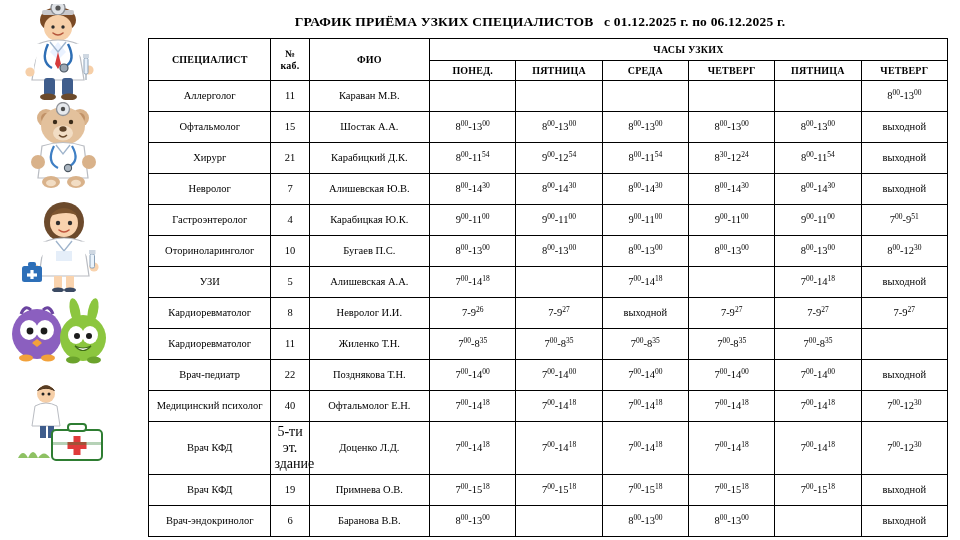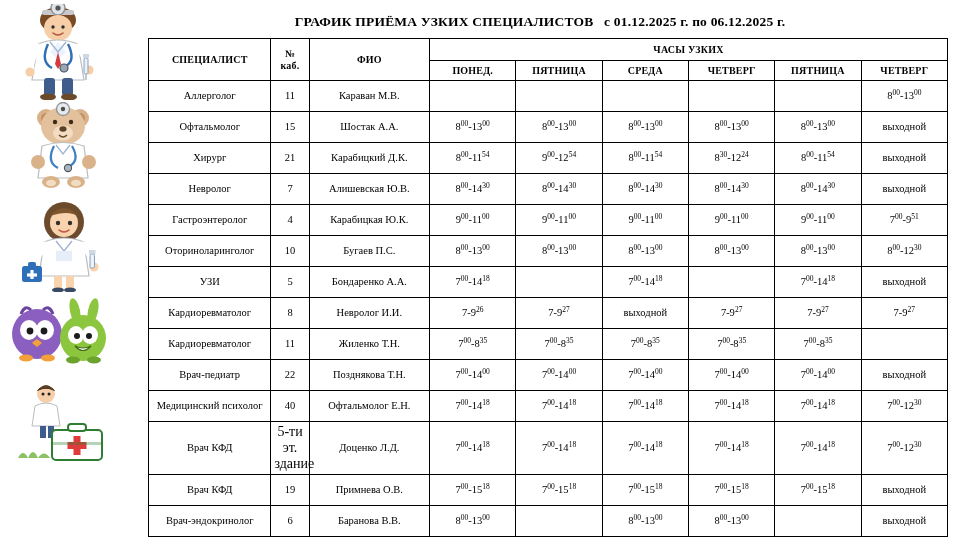--- a/index.html
+++ b/index.html
@@ -378,21 +378,21 @@
             <td>8<sup>00</sup>-13<sup>00</sup></td>
             <td>8<sup>00</sup>-13<sup>00</sup></td>
             <td>8<sup>00</sup>-13<sup>00</sup></td>
             <td>8<sup>00</sup>-13<sup>00</sup></td>
             <td>8<sup>00</sup>-13<sup>00</sup></td>
             <td>8<sup>00</sup>-12<sup>30</sup></td>
           </tr>
           <tr>
             <td class="spec two-line">УЗИ</td>
             <td>5</td>
-            <td class="fio">Бондаренко А.А.</td>
+            <td class="fio">Алишевская А.А.</td>
             <td>7<sup>00</sup>-14<sup>18</sup></td>
             <td></td>
             <td>7<sup>00</sup>-14<sup>18</sup></td>
             <td></td>
             <td>7<sup>00</sup>-14<sup>18</sup></td>
             <td>выходной</td>
           </tr>
           <tr>
             <td class="spec two-line">Кардиоревматолог</td>
             <td>8</td>

